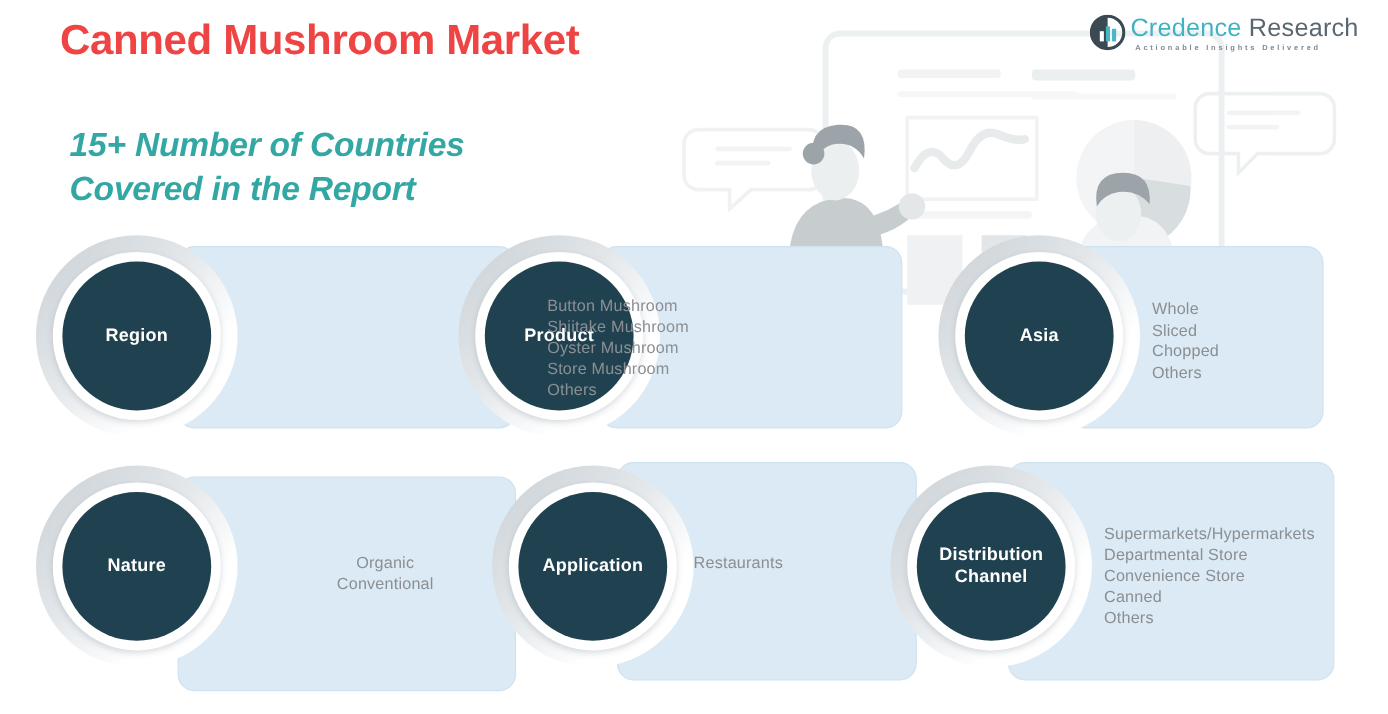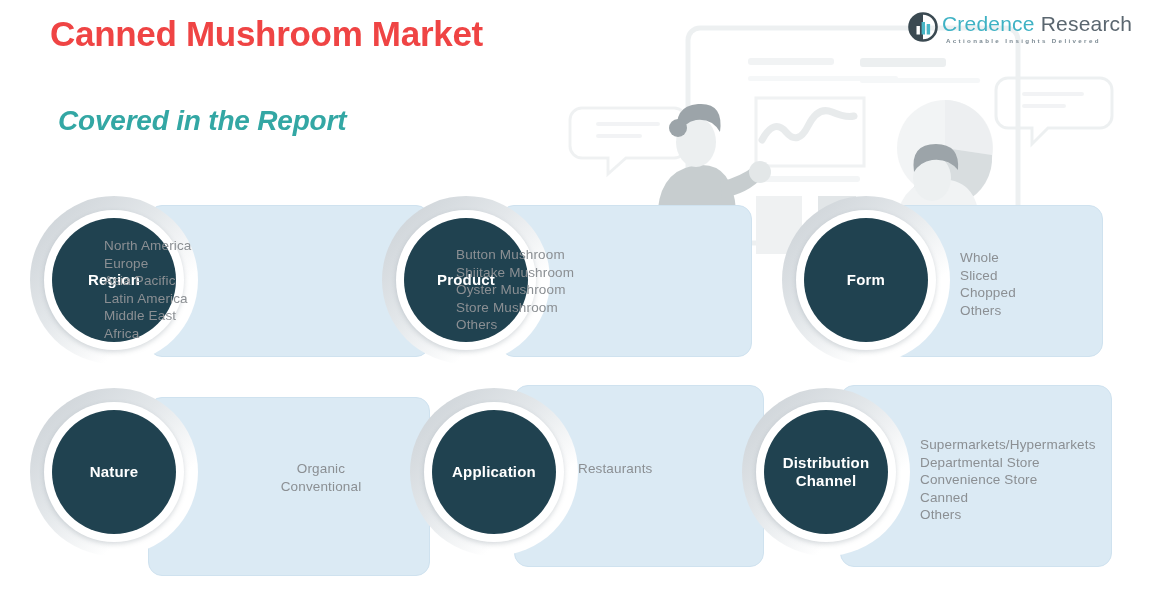--- a/index.html
+++ b/index.html
@@ -144,20 +144,21 @@
     <circle cx="308" cy="242" r="10" fill="#d6dcde"></circle>
     <ellipse cx="372" cy="178" rx="19" ry="23" fill="#dfe5e7"></ellipse>
     <path d="M354 172 q-4 -28 22 -28 q24 0 22 26 q-10 -12 -26 -10 q-12 2 -18 12 z" fill="#4c5b63"></path>
     <rect x="340" y="300" width="84" height="30" fill="#b4bec1"></rect>
   </g>
 </svg>
 
 <div id="page-title">Canned Mushroom Market</div>
 
 <div id="subtitle">
+  <div>15+ Number of Countries</div>
   <div>Covered in the Report</div>
 </div>
 
 <div id="logo">
   <svg class="mark" viewBox="0 0 30 30" xmlns="http://www.w3.org/2000/svg">
     <circle cx="15" cy="15" r="13.5" fill="none" stroke="#3b4a52" stroke-width="2.6"></circle>
     <path d="M15 1.6 A13.4 13.4 0 0 0 15 28.4 Z" fill="#3b4a52"></path>
     <rect x="8.5" y="14" width="3.4" height="8.5" fill="#ffffff"></rect>
     <rect x="13.6" y="10" width="3.4" height="12.5" fill="#49b6c6"></rect>
     <rect x="18.7" y="12" width="3.4" height="10.5" fill="#49b6c6"></rect>
@@ -169,28 +170,20 @@
   <div class="tagline">Actionable Insights Delivered</div>
 </div>
 
 <div class="card" style="left:30px; top:196px; width:400px; height:170px;">
   <div class="panel" style="left:118px; top:9px; width:282px; height:152px;"></div>
   <div class="bubble">
     <div class="halo" style="left:0px; top:0px; width:168px; height:168px;"></div>
     <div class="ring" style="left:14px; top:14px; width:140px; height:140px;"></div>
     <div class="disc" style="left:22px; top:22px; width:124px; height:124px;">Region</div>
   </div>
-  <div class="panel-text" style="top:41px;">
-    <div>North America</div>
-    <div>Europe</div>
-    <div>Asia Pacific</div>
-    <div>Latin America</div>
-    <div>Middle East</div>
-    <div>Africa</div>
-  </div>
 </div>
 
 <div class="card" style="left:382px; top:196px; width:370px; height:170px;">
   <div class="panel" style="left:118px; top:9px; width:252px; height:152px;"></div>
   <div class="bubble">
     <div class="halo" style="left:0px; top:0px; width:168px; height:168px;"></div>
     <div class="ring" style="left:14px; top:14px; width:140px; height:140px;"></div>
     <div class="disc" style="left:22px; top:22px; width:124px; height:124px;">Product</div>
   </div>
   <div class="panel-text" style="top:50px;">
@@ -200,21 +193,21 @@
     <div>Store Mushroom</div>
     <div>Others</div>
   </div>
 </div>
 
 <div class="card" style="left:782px; top:196px; width:375px; height:170px;">
   <div class="panel" style="left:108px; top:9px; width:213px; height:152px;"></div>
   <div class="bubble">
     <div class="halo" style="left:0px; top:0px; width:168px; height:168px;"></div>
     <div class="ring" style="left:14px; top:14px; width:140px; height:140px;"></div>
-    <div class="disc" style="left:22px; top:22px; width:124px; height:124px;">Form</div>
+    <div class="disc" style="left:22px; top:22px; width:124px; height:124px;">Asia</div>
   </div>
   <div class="panel-text" style="left:178px; top:53px;">
     <div>Whole</div>
     <div>Sliced</div>
     <div>Chopped</div>
     <div>Others</div>
   </div>
 </div>
 
 <div class="card" style="left:30px; top:388px; width:400px; height:188px;">

